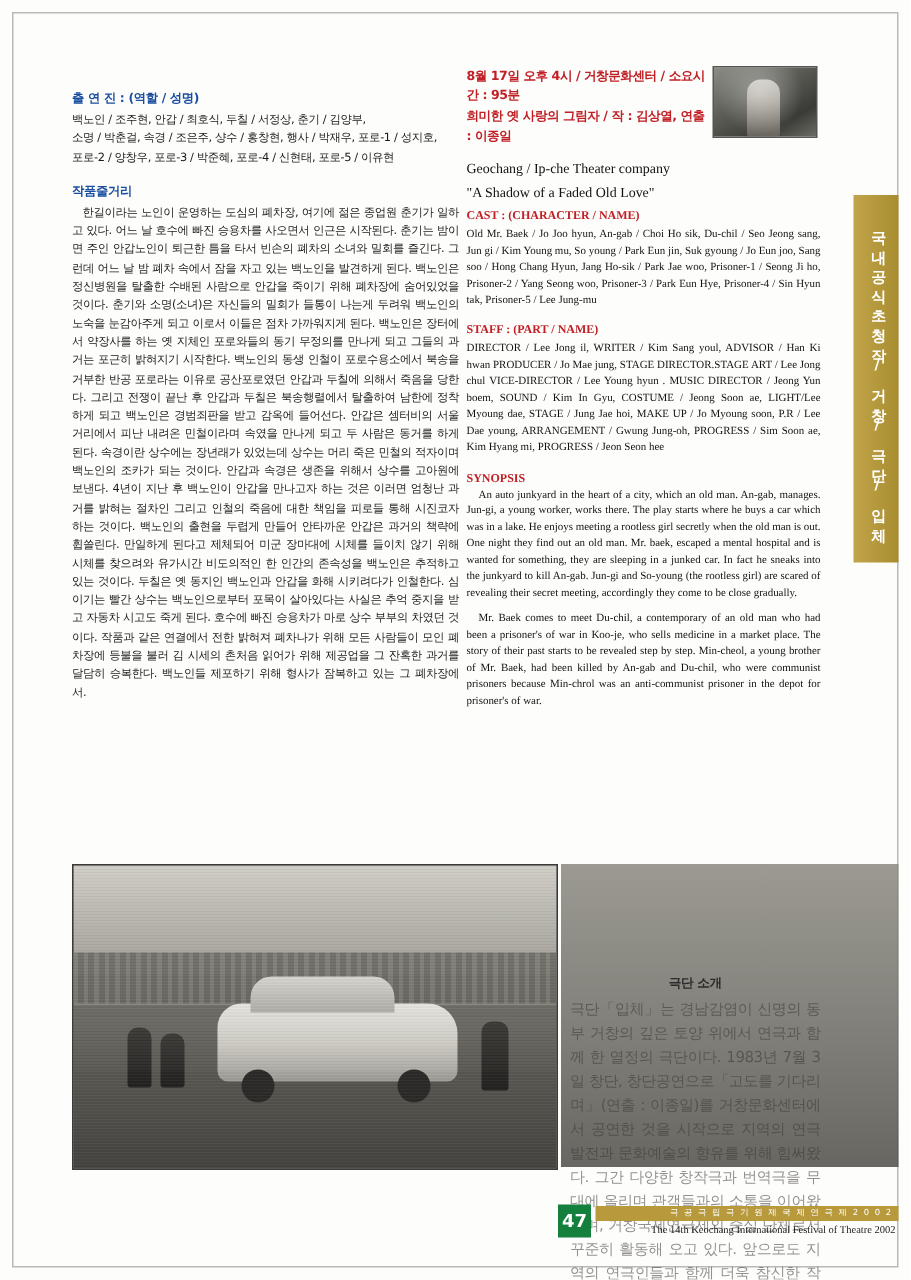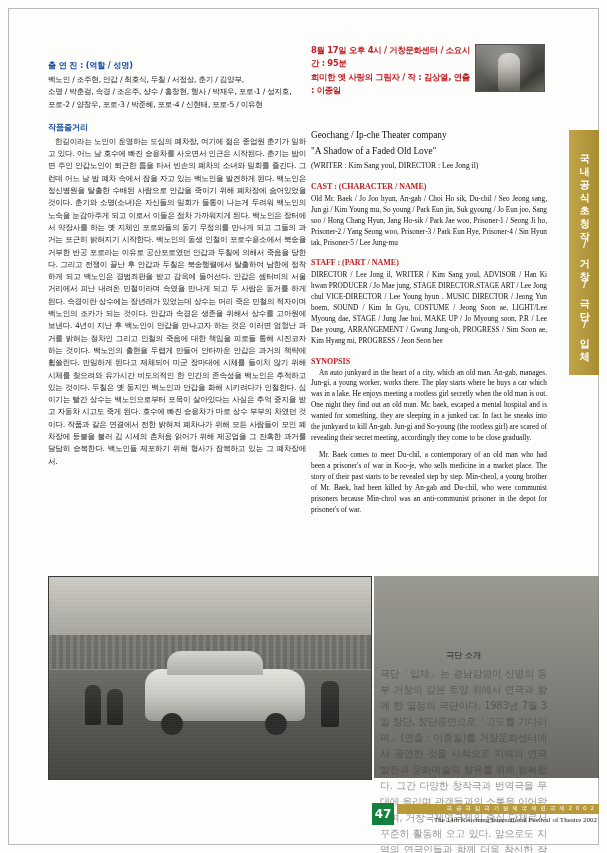--- a/index.html
+++ b/index.html
@@ -95,21 +95,21 @@
     border-radius: 9px 9px 2px 2px;
     opacity: .85;
   }
   .banner-photo .halo {
     position: absolute;
     left: 0; top: 0; right: 0; bottom: 0;
     background: radial-gradient(circle at 45% 35%, rgba(255,255,255,.35), rgba(0,0,0,0) 60%);
   }
 
   .eng-block {
-    margin-top: 30px;
+    margin-top: 8px;
     color: #111;
     font-family: "Liberation Serif", serif;
   }
   .eng-title {
     font-size: 9.3px;
     line-height: 1.55;
     margin: 0 0 2px 0;
     font-weight: normal;
   }
   .eng-writer {
@@ -224,21 +224,21 @@
   .intro-box {
     position: absolute;
     left: 380px;
     top: 650px;
     width: 167px;
   }
   .intro-head {
     color: #2b2b2b;
     font-family: "DejaVu Sans", sans-serif;
     font-size: 8.4px;
-    font-weight: normal;
+    font-weight: bold;
     text-align: center;
     margin: 0 0 5px 0;
     letter-spacing: -0.2px;
   }
   .intro-body {
     font-family: "DejaVu Sans", sans-serif;
     font-size: 10px;
     line-height: 1.6;
     color: #3c3a36;
     text-align: justify;
@@ -330,21 +330,20 @@
       </div>
       <div class="banner-photo">
         <div class="fig"></div>
         <div class="halo"></div>
       </div>
     </div>
 
     <div class="eng-block">
       <p class="eng-title">Geochang / Ip-che Theater company</p>
       <p class="eng-title">"A Shadow of a Faded Old Love"</p>
-      <p class="eng-writer">(WRITER : Kim Sang youl, DIRECTOR : Lee Jong il)</p>
 
       <p class="eng-sec-head">CAST : (CHARACTER / NAME)</p>
       <p class="eng-body">Old Mr. Baek / Jo Joo hyun, An-gab / Choi Ho sik, Du-chil / Seo Jeong sang, Jun gi / Kim Young mu, So young / Park Eun jin, Suk gyoung / Jo Eun joo, Sang soo / Hong Chang Hyun, Jang Ho-sik / Park Jae woo, Prisoner-1 / Seong Ji ho, Prisoner-2 / Yang Seong woo, Prisoner-3 / Park Eun Hye, Prisoner-4 / Sin Hyun tak, Prisoner-5 / Lee Jung-mu</p>
 
       <p class="eng-sec-head">STAFF : (PART / NAME)</p>
       <p class="eng-body">DIRECTOR / Lee Jong il, WRITER / Kim Sang youl, ADVISOR / Han Ki hwan PRODUCER / Jo Mae jung, STAGE DIRECTOR.STAGE ART / Lee Jong chul VICE-DIRECTOR / Lee Young hyun . MUSIC DIRECTOR / Jeong Yun boem, SOUND / Kim In Gyu, COSTUME / Jeong Soon ae, LIGHT/Lee Myoung dae, STAGE / Jung Jae hoi, MAKE UP / Jo Myoung soon, P.R / Lee Dae young, ARRANGEMENT / Gwung Jung-oh, PROGRESS / Sim Soon ae, Kim Hyang mi, PROGRESS / Jeon Seon hee</p>
 
       <p class="eng-sec-head">SYNOPSIS</p>
       <div class="eng-body tight">
         <p class="indent-p">An auto junkyard in the heart of a city, which an old man. An-gab, manages. Jun-gi, a young worker, works there. The play starts where he buys a car which was in a lake. He enjoys meeting a rootless girl secretly when the old man is out. One night they find out an old man. Mr. baek, escaped a mental hospital and is wanted for something, they are sleeping in a junked car. In fact he sneaks into the junkyard to kill An-gab. Jun-gi and So-young (the rootless girl) are scared of revealing their secret meeting, accordingly they come to be close gradually.</p>

